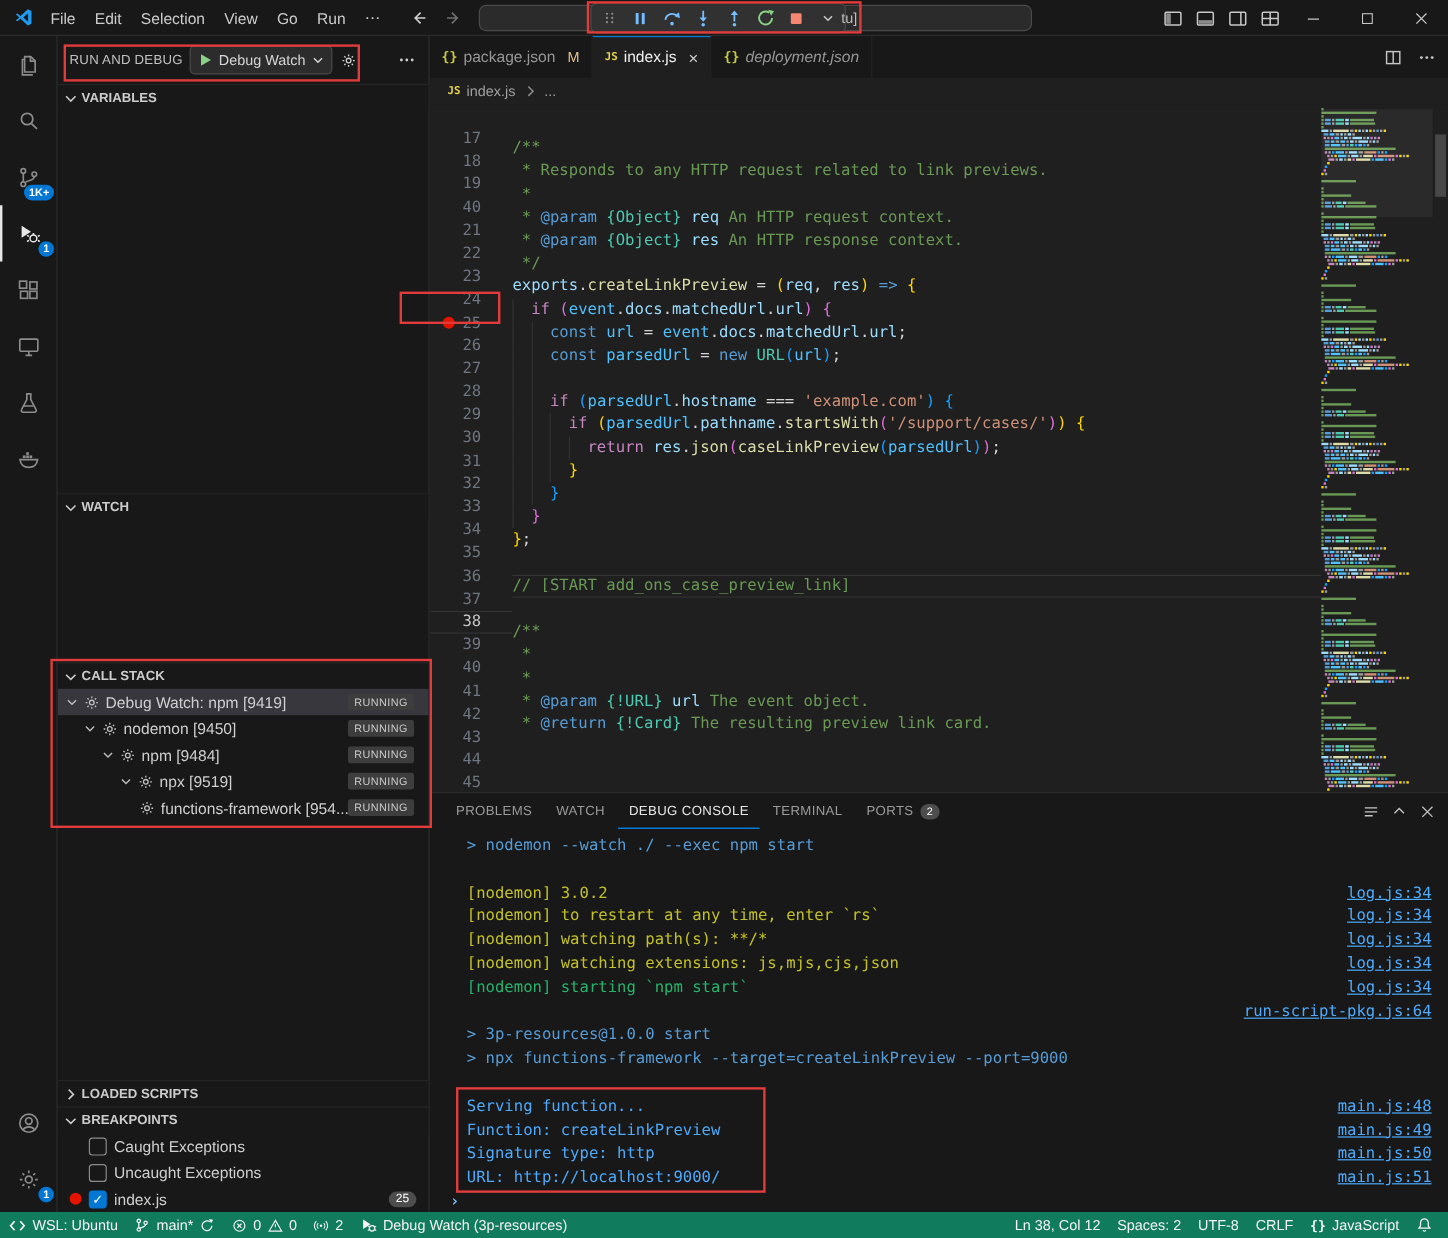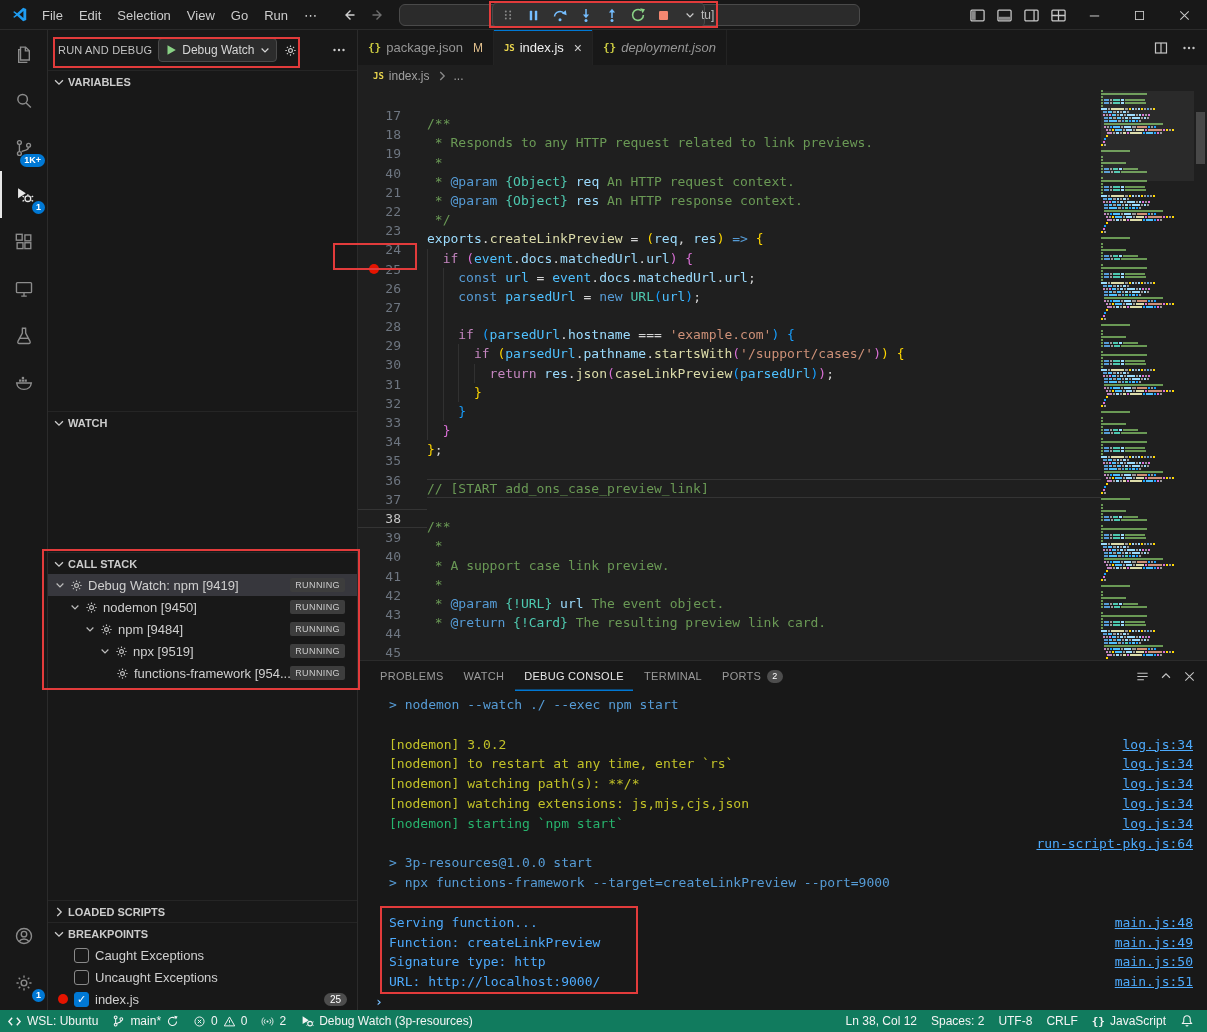--- a/index.html
+++ b/index.html
@@ -678,21 +678,20 @@
           <div class="code-row"><span class="guide"></span><span class="guide"></span><span class="guide"></span><span class="guide"></span><span class="tk-ctl">return</span><span class="tk-pun"> </span><span class="tk-var">res</span><span class="tk-pun">.</span><span class="tk-fn">json</span><span class="tk-b2">(</span><span class="tk-fn">caseLinkPreview</span><span class="tk-b3">(</span><span class="tk-cv">parsedUrl</span><span class="tk-b3">)</span><span class="tk-b2">)</span><span class="tk-pun">;</span></div>
           <div class="code-row"><span class="guide"></span><span class="guide"></span><span class="guide"></span><span class="tk-b1">}</span></div>
           <div class="code-row"><span class="guide"></span><span class="guide"></span><span class="tk-b3">}</span></div>
           <div class="code-row"><span class="guide"></span><span class="tk-b2">}</span></div>
           <div class="code-row"><span class="tk-b1">}</span><span class="tk-pun">;</span></div>
           <div class="code-row"></div>
           <div class="code-row cur"><span class="tk-cmt">// [START add_ons_case_preview_link]</span></div>
           <div class="code-row"></div>
           <div class="code-row"><span class="tk-cmt">/**</span></div>
           <div class="code-row"><span class="tk-cmt"> *</span></div>
-          <div class="code-row"><span class="tk-cmt"> * A support case link preview.</span></div>
           <div class="code-row"><span class="tk-cmt"> *</span></div>
           <div class="code-row"><span class="tk-cmt"> * </span><span class="tk-tag">@param</span><span class="tk-pun"> </span><span class="tk-typ">{!URL}</span><span class="tk-var"> url</span><span class="tk-cmt"> The event object.</span></div>
           <div class="code-row"><span class="tk-cmt"> * </span><span class="tk-tag">@return</span><span class="tk-pun"> </span><span class="tk-typ">{!Card}</span><span class="tk-cmt"> The resulting preview link card.</span></div>
         </div>
       <div class="minimap" id="minimap">
           <div class="mm-slider"></div>
           <div class="mm-row" style="margin-left: 0px;"></div>
           <div class="mm-row" style="margin-left: 0px;">
             <span class="mm-seg" style="width: 2.4px; background: rgb(106, 153, 85);"></span>
           </div>

